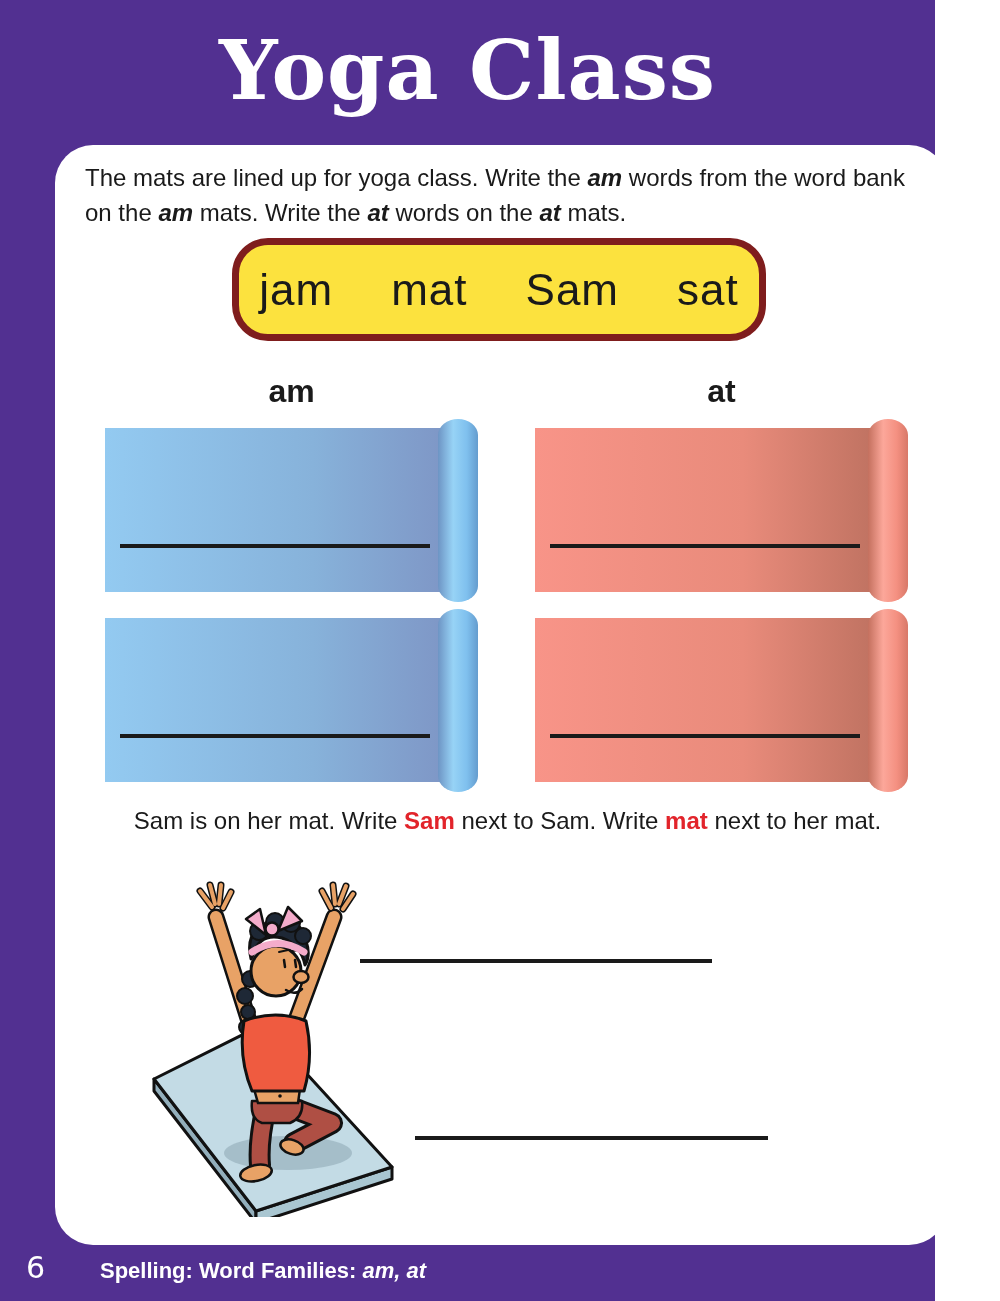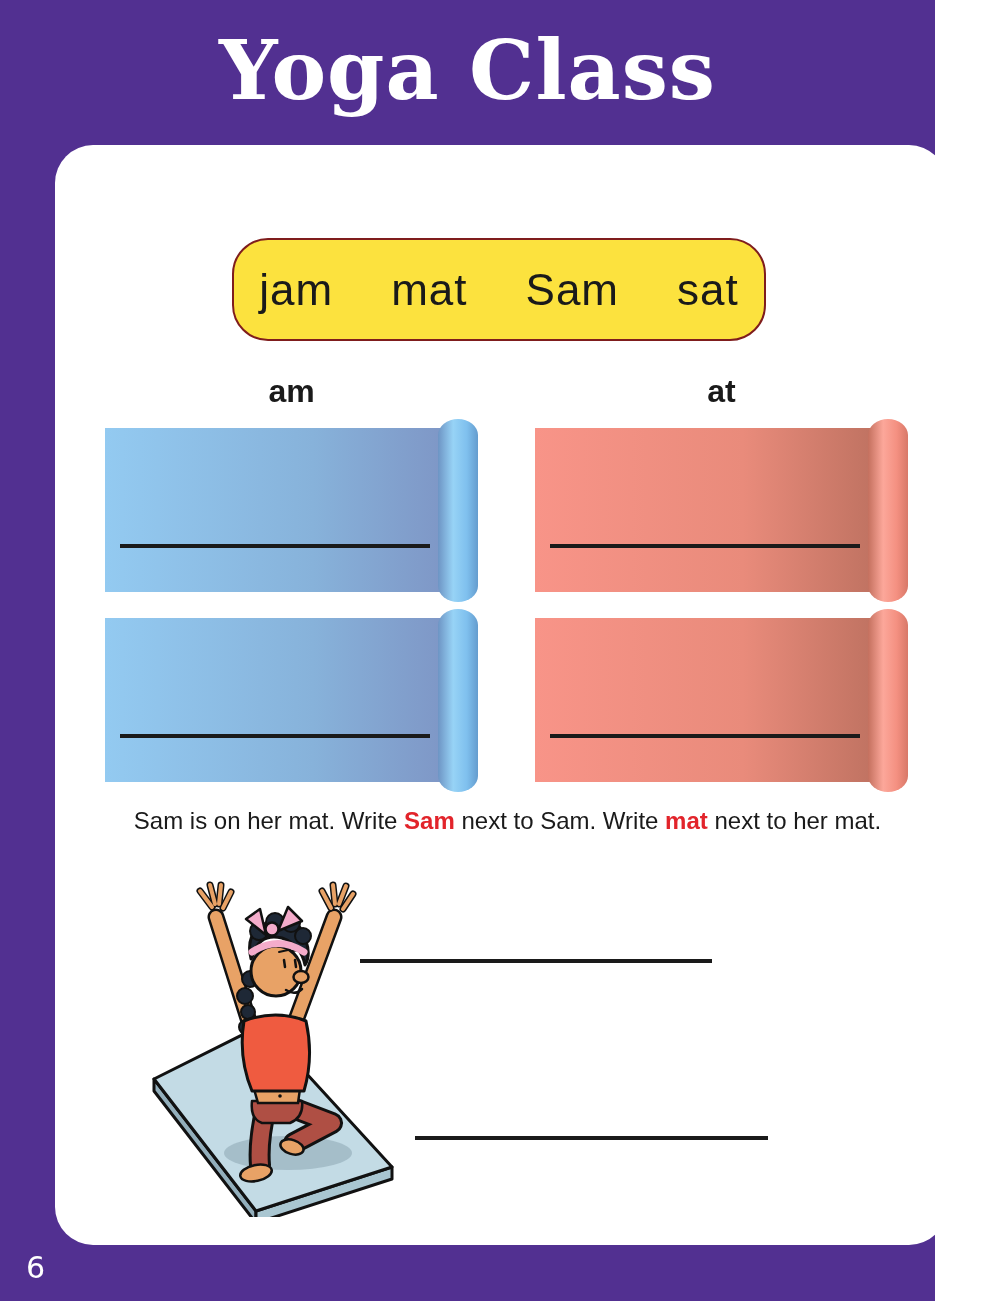--- a/index.html
+++ b/index.html
@@ -23,21 +23,21 @@
   }
 
   .instructions {
     position:absolute; left:30px; top:16px; width:828px;
     font-size:24px; line-height:1.45; color:#1a1a1a;
   }
   .em { font-weight:700; font-style:italic; }
 
   .word-bank {
     position:absolute; left:177px; top:93px; width:534px; height:103px;
-    background:#FCE23E; border:2px solid #7f1d1d; border-radius:36px;
+    background:#FCE23E; border:7px solid #7f1d1d; border-radius:36px;
     display:flex; align-items:center; justify-content:center; gap:58px;
   }
   .word { font-size:44px; color:#1a1a1a; letter-spacing:1px; font-weight:400; }
 
   .mat-label {
     position:absolute; width:373px; text-align:center; top:228px;
     font-size:32px; font-weight:700; color:#1a1a1a;
   }
   .label-am { left:50px; }
   .label-at { left:480px; }
@@ -85,20 +85,21 @@
 </style>
 </head>
 <body>
 
 <div class="page">
 
   <h1 class="title">Yoga Class</h1>
 
   <div class="panel">
 
+    <p class="instructions"><span>The mats are lined up for yoga class. Write the </span><span class="em">am</span><span> words from the word bank on the </span><span class="em">am</span><span> mats. Write the </span><span class="em">at</span><span> words on the </span><span class="em">at</span><span> mats.</span></p>
 
     <div class="word-bank">
       <span class="word">jam</span>
       <span class="word">mat</span>
       <span class="word">Sam</span>
       <span class="word">sat</span>
     </div>
 
     <div class="mat-label label-am">am</div>
     <div class="mat-label label-at">at</div>
@@ -204,14 +205,15 @@
         <circle cx="132" cy="70" r="6.5" fill="#F4ACCB" stroke="#111" stroke-width="2.5"></circle>
       </g>
     </svg>
 
     <div class="answer-line answer-line-1"></div>
     <div class="answer-line answer-line-2"></div>
 
   </div>
 
   <div class="footer-num">6</div>
+  <div class="footer-text"><span>Spelling: Word Families: </span><span class="em">am, at</span></div>
 
 </div>
 
 </body></html>

